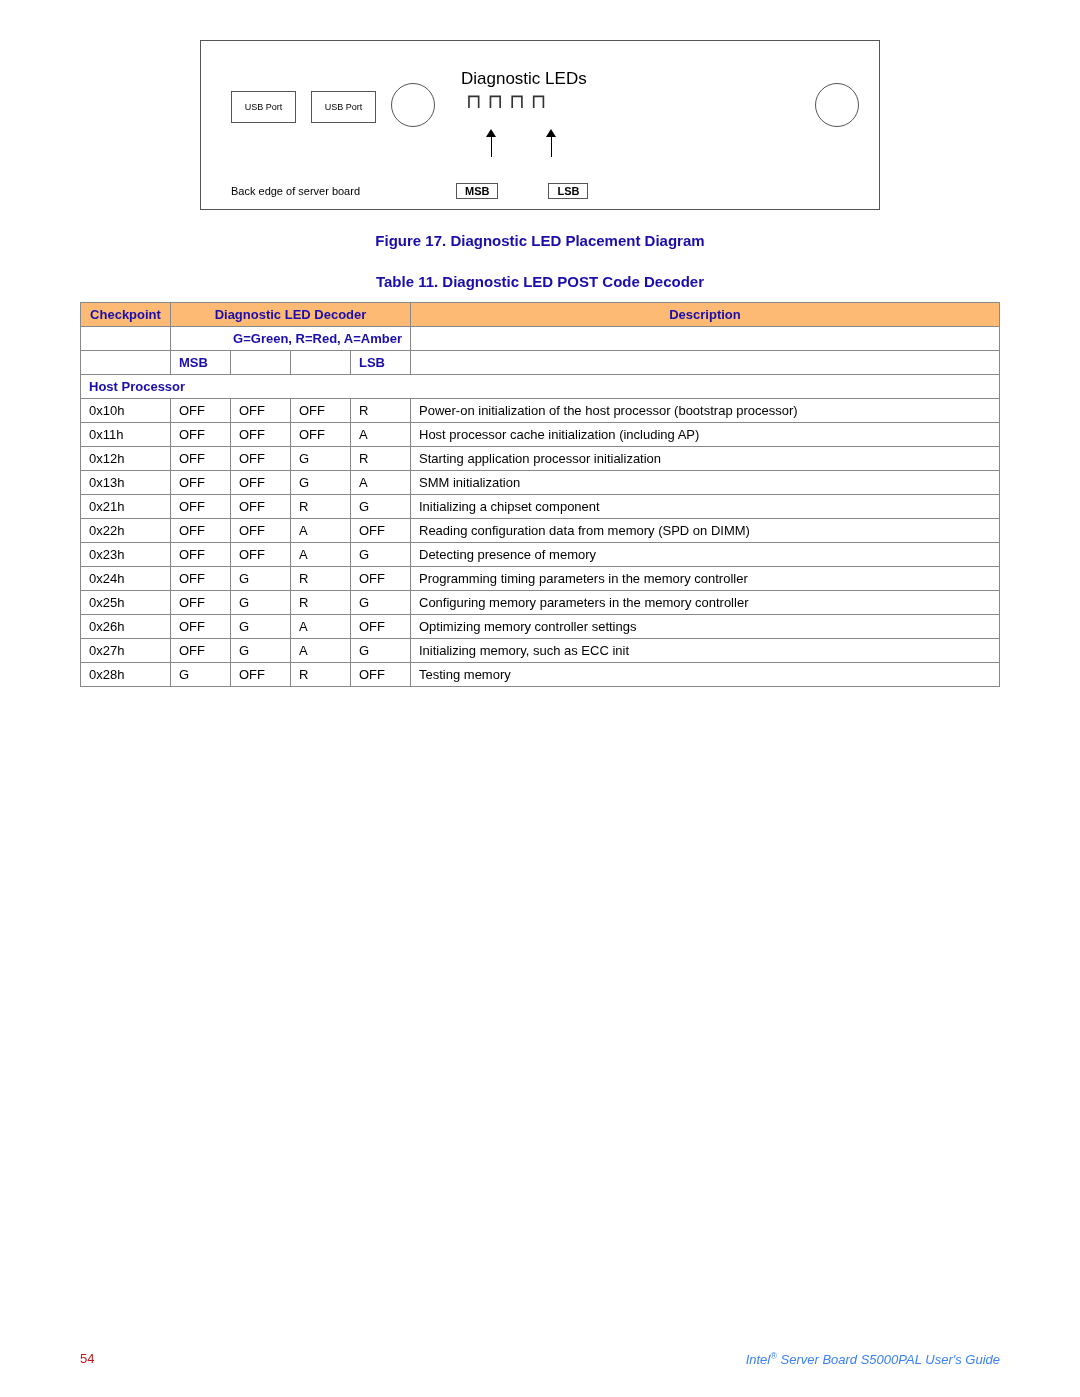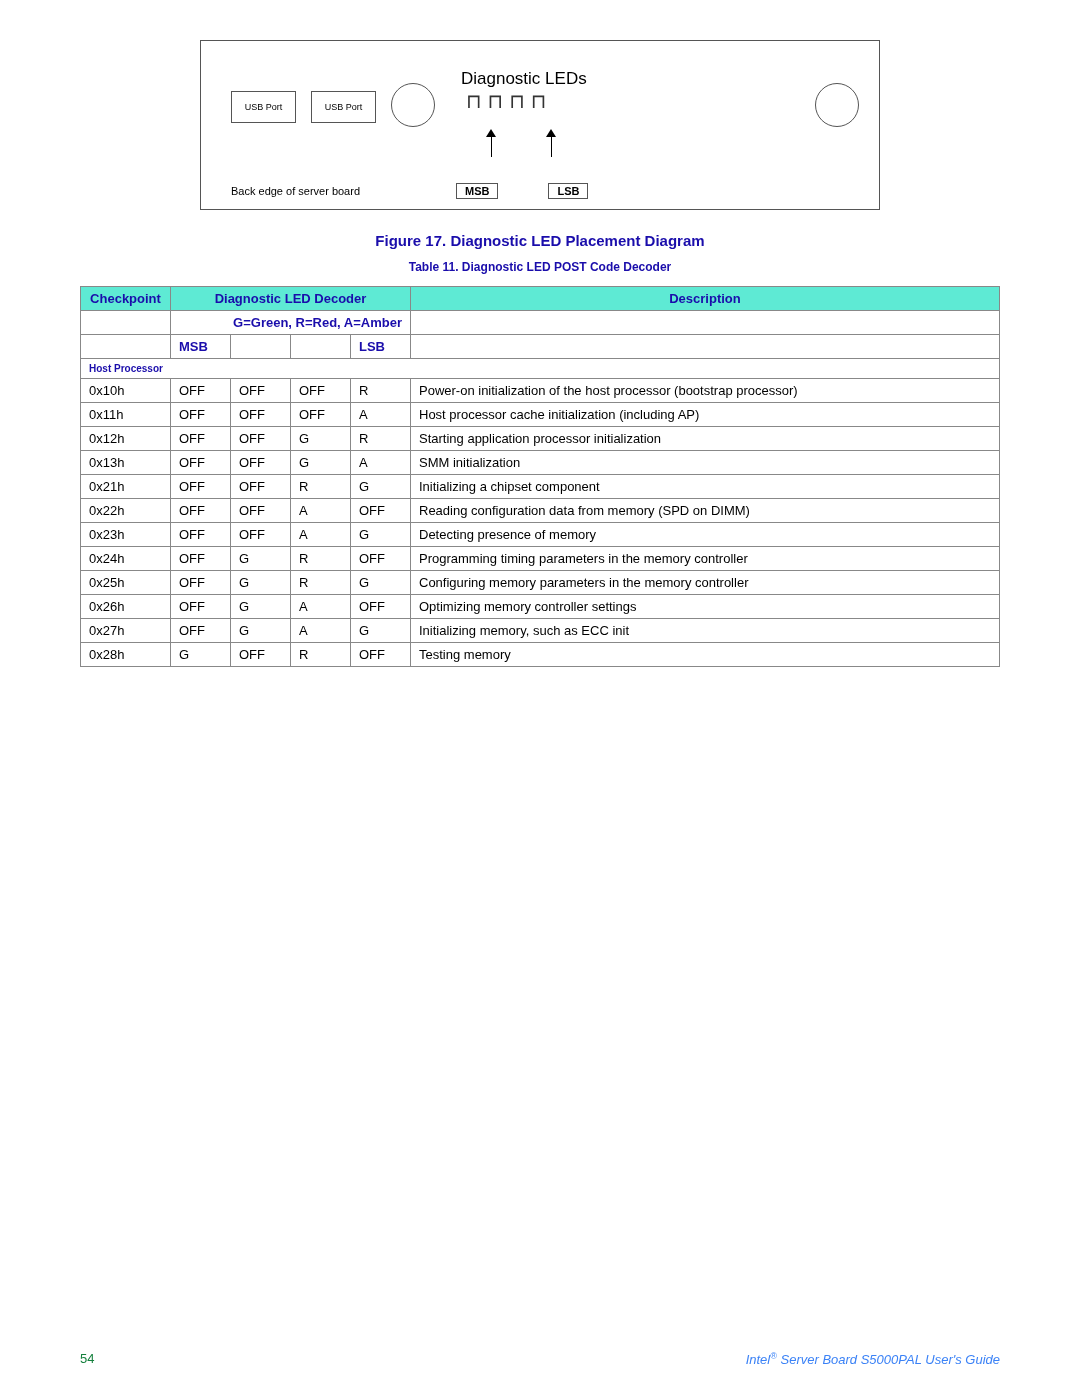--- a/index.html
+++ b/index.html
@@ -162,48 +162,48 @@
       padding: 1px 8px;
       font-size: 11px;
       font-weight: bold;
     }
 
     
     .figure-caption {
       font-size: 15px;
       font-weight: bold;
       color: #1a0dab;
-      margin-bottom: 11px;
+      margin-bottom: 24px;
       text-align: center;
     }
 
     
     .table-caption {
-      font-size: 12px;
+      font-size: 15px;
       font-weight: bold;
       color: #1a0dab;
       margin-bottom: 12px;
       text-align: center;
     }
 
     
     .main-table {
       width: 100%;
       border-collapse: collapse;
       font-size: 13px;
     }
 
     .main-table td, .main-table th {
       border: 1px solid #888;
       padding: 4px 8px;
       vertical-align: top;
     }
 
     .header-row th {
-      background: #5eead4;
+      background: #fdba74;
       color: #1a0dab;
       font-weight: bold;
       font-size: 13px;
     }
 
     .color-key-row td {
       color: #1a0dab;
       font-weight: bold;
       font-size: 13px;
       text-align: right;
@@ -212,21 +212,21 @@
 
     .msb-lsb-header-row td {
       font-weight: bold;
       color: #1a0dab;
       font-size: 13px;
     }
 
     .section-header-row td {
       color: #1a0dab;
       font-weight: bold;
-      font-size: 10px;
+      font-size: 13px;
       background: #fff;
       margin-top: 28px;
     }
 
     .data-row td {
       font-size: 13px;
       color: #000;
     }
 
     .col-checkpoint { width: 90px; }
@@ -242,21 +242,21 @@
       bottom: 30px;
       left: 80px;
       right: 80px;
       display: flex;
       justify-content: space-between;
       align-items: center;
       font-size: 13px;
     }
 
     .footer-page-num {
-      color: #15803d;
+      color: #b91c1c;
     }
 
     .footer-title {
       color: #3b82f6;
       font-style: italic;
       font-size: 13px;
     }
 
     .footer-title sup {
       font-size: 9px;

